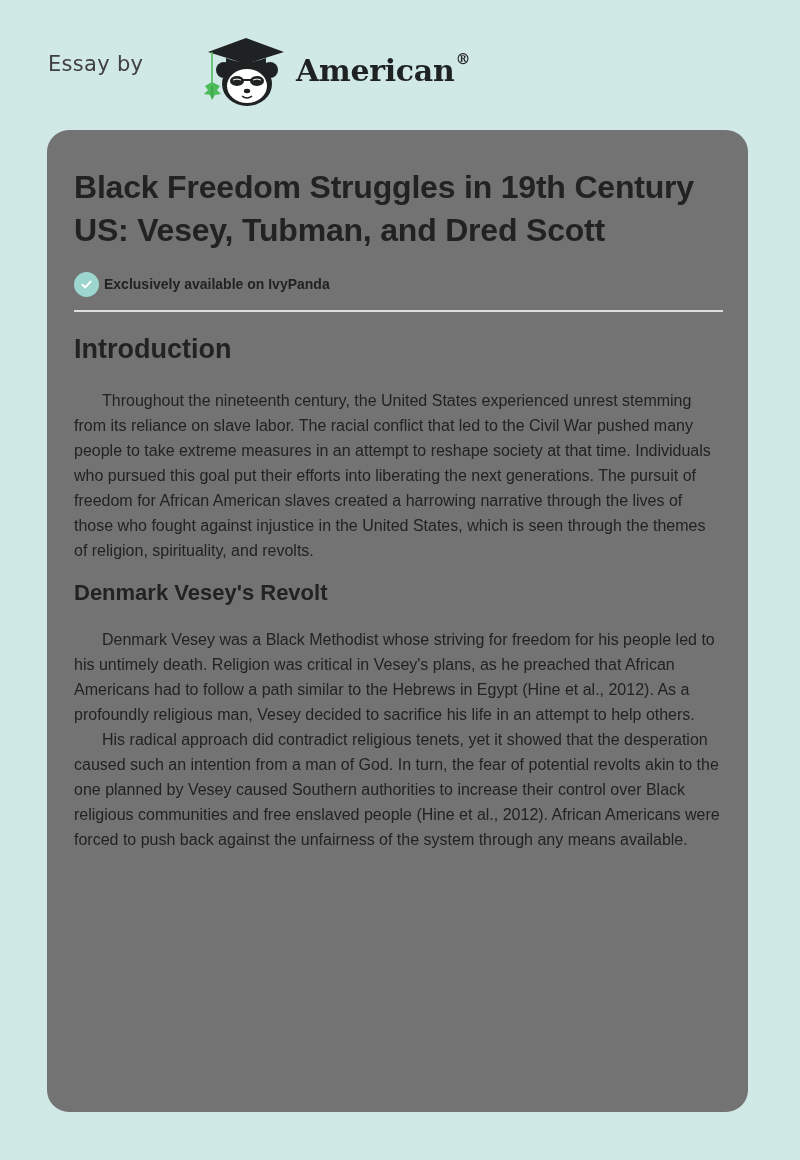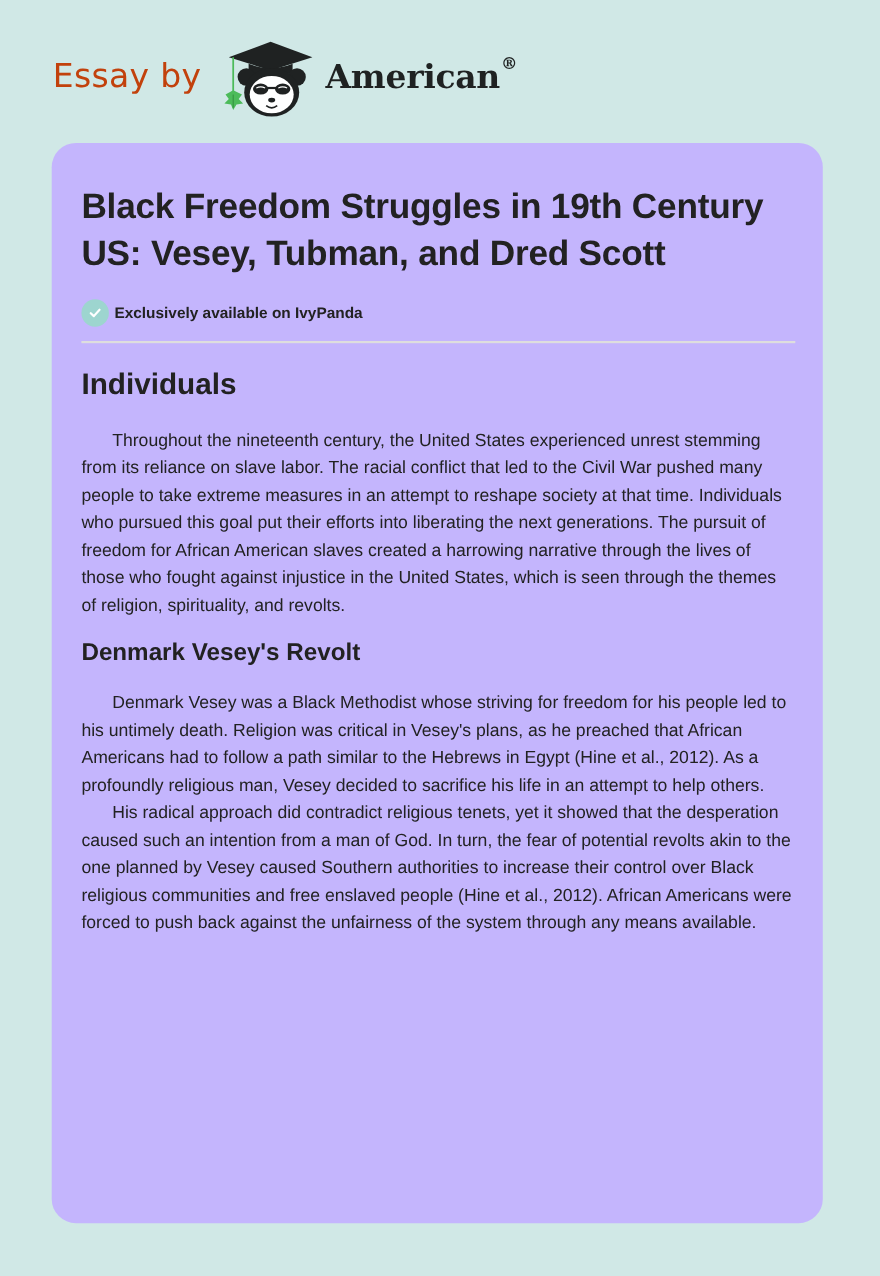--- a/index.html
+++ b/index.html
@@ -13,22 +13,22 @@
     }
     .header {
       position: absolute;
       left: 0; top: 0;
       width: 800px; height: 130px;
     }
     .brand-prefix {
       position: absolute;
       left: 48px; top: 52px;
       font-family: "DejaVu Sans", sans-serif;
-      font-size: 30px;
-      color: #c2410c;
+      font-size: 21px;
+      color: #404040;
       letter-spacing: 0.3px;
     }
     .logo-mark {
       position: absolute;
       left: 200px; top: 34px;
       width: 92px; height: 76px;
     }
     .brand-name {
       position: absolute;
       left: 296px; top: 53px;
@@ -41,21 +41,21 @@
     .brand-name sup {
       font-size: 15px;
       position: relative;
       top: -6px;
       margin-left: 1px;
     }
     .card {
       position: absolute;
       left: 47px; top: 130px;
       width: 701px; height: 982px;
-      background: #c4b5fd;
+      background: #737373;
       border-radius: 22px;
     }
     .card-inner {
       position: absolute;
       left: 27px; top: 36px;
       width: 649px;
     }
     .title {
       font-size: 32px;
       font-weight: bold;
@@ -159,21 +159,21 @@
       <span class="check-badge">
         <svg width="13" height="13" viewBox="0 0 13 13" xmlns="http://www.w3.org/2000/svg">
           <path d="M2.5,6.8 L5.3,9.4 L10.5,3.6" stroke="#ffffff" stroke-width="2" fill="none" stroke-linecap="round" stroke-linejoin="round"></path>
         </svg>
       </span>
       <span class="exclusive-text">Exclusively available on IvyPanda</span>
     </div>
 
     <div class="divider"></div>
 
-    <h2 class="section intro-heading">Individuals</h2>
+    <h2 class="section intro-heading">Introduction</h2>
     <p class="body intro-para">Throughout the nineteenth century, the United States experienced unrest stemming from its reliance on slave labor. The racial conflict that led to the Civil War pushed many people to take extreme measures in an attempt to reshape society at that time. Individuals who pursued this goal put their efforts into liberating the next generations. The pursuit of freedom for African American slaves created a harrowing narrative through the lives of those who fought against injustice in the United States, which is seen through the themes of religion, spirituality, and revolts.</p>
 
 
     <h3 class="subsection vesey-heading">Denmark Vesey's Revolt</h3>
     <p class="body vesey-para1">Denmark Vesey was a Black Methodist whose striving for freedom for his people led to his untimely death. Religion was critical in Vesey's plans, as he preached that African Americans had to follow a path similar to the Hebrews in Egypt (Hine et al., 2012). As a profoundly religious man, Vesey decided to sacrifice his life in an attempt to help others.</p>
     <p class="body vesey-para2">His radical approach did contradict religious tenets, yet it showed that the desperation caused such an intention from a man of God. In turn, the fear of potential revolts akin to the one planned by Vesey caused Southern authorities to increase their control over Black religious communities and free enslaved people (Hine et al., 2012). African Americans were forced to push back against the unfairness of the system through any means available.</p>
 
   </div>
 </div>
 

